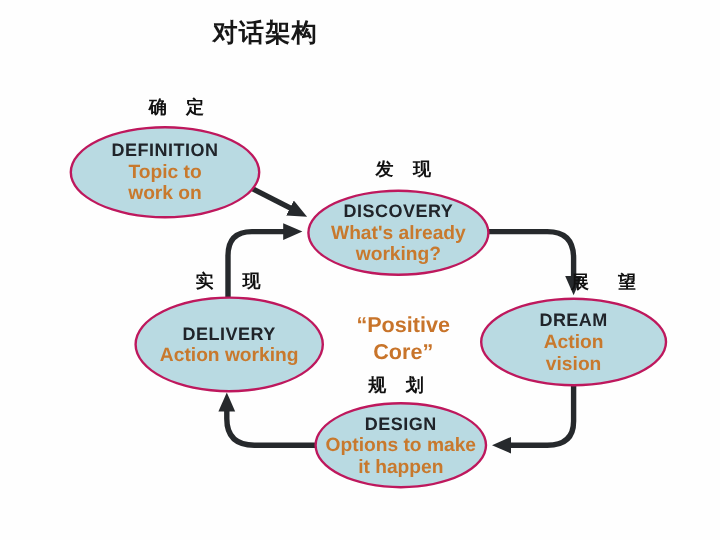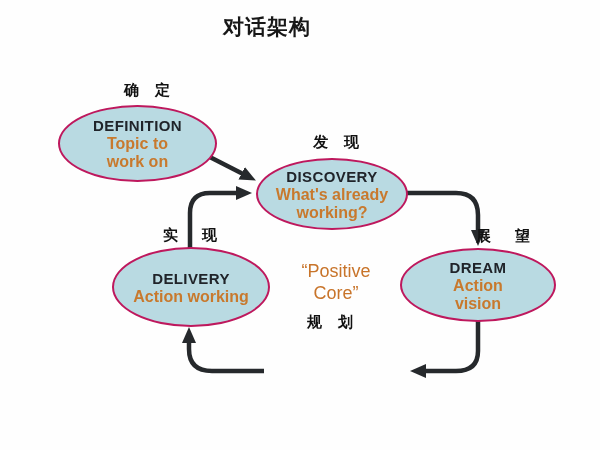--- a/index.html
+++ b/index.html
@@ -1,21 +1,21 @@
 <!DOCTYPE html>
 <html><head>
 <meta charset="utf-8">
 <style>
   html,body{margin:0;padding:0;background:#ffffff;}
   .canvas{
     position:relative;width:600px;height:450px;background:#fefefe;overflow:hidden;
     font-family:"Liberation Sans","DejaVu Sans",sans-serif;
   }
   .title{
-    position:absolute;left:177px;top:13px;width:180px;text-align:center;
+    position:absolute;left:177px;top:13px;width:180px;text-align:left;
     font-size:21px;font-weight:bold;color:#171717;letter-spacing:1px;
   }
   .arrows{position:absolute;left:0;top:0;z-index:1;}
   .node{
     position:absolute;z-index:2;border-radius:50%;
     background:#b9dae2;border:2px solid #be185d;
     display:flex;flex-direction:column;align-items:center;justify-content:center;
     text-align:center;box-sizing:border-box;
   }
   .node .en{font-size:15px;font-weight:bold;color:#20242a;letter-spacing:.4px;line-height:19px;}
@@ -29,27 +29,27 @@
   .node-discovery .desc{width:122px;}
   .node-dream .desc{width:70px;}
   .node-delivery .desc{width:132px;}
   .node-design .desc{width:132px;}
   .zh{
     position:absolute;z-index:3;width:110px;text-align:center;
     font-size:15px;font-weight:bold;color:#111;word-spacing:12px;line-height:16px;
   }
   .zh-wide{word-spacing:20px;}
   .zh-definition{left:92px;top:82px;}
-  .zh-discovery{left:281px;top:134px;font-family:Liberation Serif, serif;}
+  .zh-discovery{left:281px;top:134px;}
   .zh-dream{left:448px;top:228px;}
   .zh-delivery{left:135px;top:227px;}
   .zh-design{left:275px;top:314px;}
   .core{
     position:absolute;z-index:2;left:266px;top:260px;width:140px;text-align:center;
-    font-size:18px;font-weight:normal;color:#c8742a;line-height:22px;white-space:pre-line;
+    font-size:18px;font-weight:bold;color:#c8742a;line-height:22px;white-space:pre-line;
   }
 </style>
 </head>
 <body>
 
 <div class="canvas">
 
   <div class="title">对话架构</div>
 
   <svg class="arrows" width="600" height="450" viewBox="0 0 600 450">
@@ -77,20 +77,24 @@
     <div class="desc">What's already working?</div>
   </div>
 
   <div class="zh zh-wide zh-dream">展 望</div>
   <div class="node node-dream">
     <div class="en">DREAM</div>
     <div class="desc">Action vision</div>
   </div>
 
   <div class="zh zh-design">规 划</div>
+  <div class="node node-design">
+    <div class="en">DESIGN</div>
+    <div class="desc">Options to make it happen</div>
+  </div>
 
   <div class="zh zh-wide zh-delivery">实 现</div>
   <div class="node node-delivery">
     <div class="en">DELIVERY</div>
     <div class="desc">Action working</div>
   </div>
 
   <div class="core">“Positive
 Core”</div>
 

